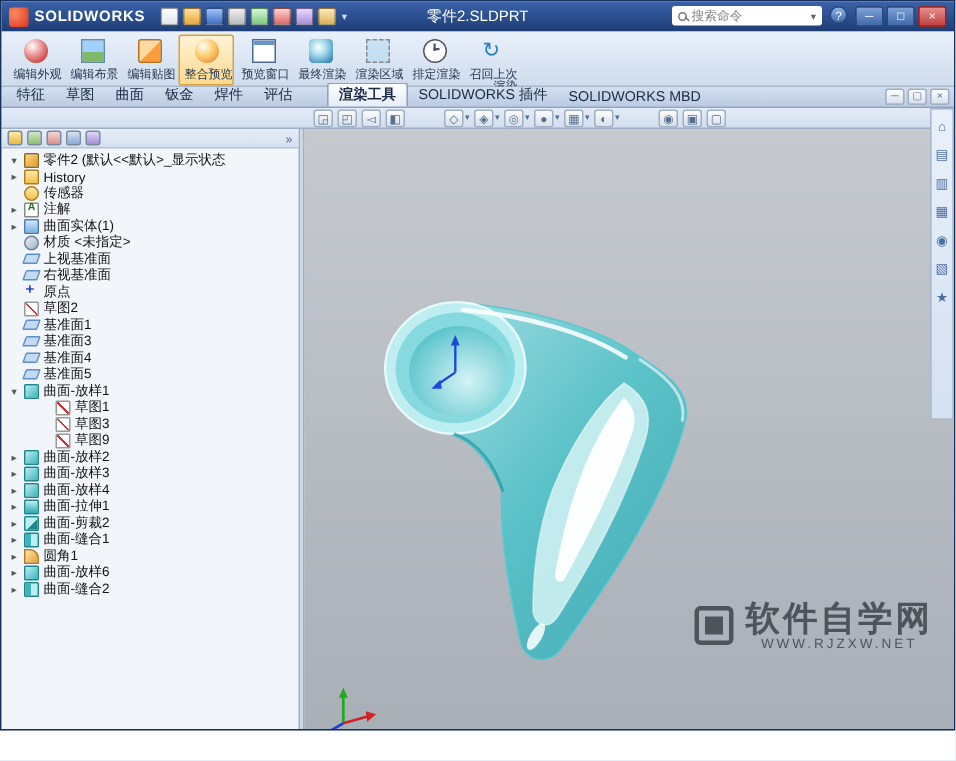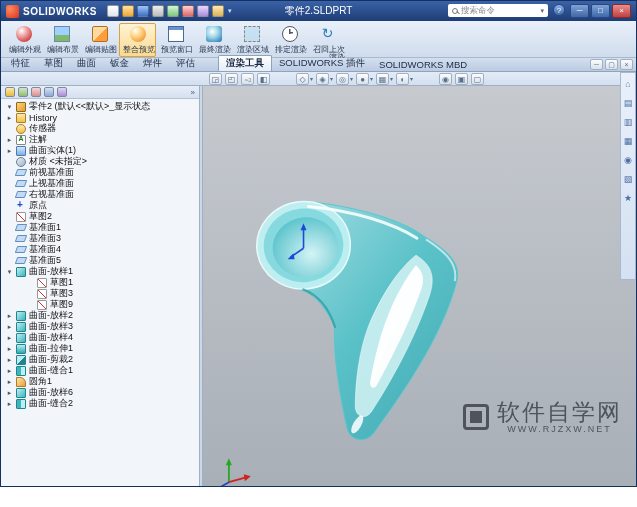--- a/index.html
+++ b/index.html
@@ -109,21 +109,21 @@
   .tlabel { font-size:9px; color:#111; overflow:hidden; text-overflow:clip; }
 
   
   .viewport { position:absolute; left:202px; top:0; right:0; bottom:0; background:linear-gradient(#c6cacf,#a9afb7); }
   .splitter { position:absolute; left:199px; top:0; bottom:0; width:3px; background:#cdd8e6; border-right:1px solid #9fb0c4; }
   .gfx { position:absolute; inset:0; }
   .watermark { position:absolute; right:14px; bottom:52px; display:flex; align-items:center; gap:8px; opacity:.85; }
   .wm-logo { width:26px; height:26px; border:3px solid #3f444a; border-radius:4px; position:relative; }
   .wm-logo::after { content:""; position:absolute; inset:4px; background:#3f444a; }
   .wm-text { text-align:center; }
-  .wm-title { font-size:23px; font-weight:normal; color:#3f444a; line-height:24px; letter-spacing:2px; }
+  .wm-title { font-size:23px; font-weight:bold; color:#3f444a; line-height:24px; letter-spacing:2px; }
   .wm-url { font-size:9px; color:#3f444a; letter-spacing:2px; }
 
   
   .taskpane { position:absolute; top:71px; right:0; width:16px; height:208px;
     background:linear-gradient(#e9f0fa,#d4e1f2); border:1px solid #a9b8cc; display:flex; flex-direction:column; align-items:center; gap:9px; padding-top:6px; }
   .tpicon { font-size:9px; color:#4e6fa3; line-height:10px; }
 </style>
 </head>
 <body>
 
@@ -326,25 +326,20 @@
             <span class="ticon" data-name="tree-item-icon" data-icon="surface-bodies"></span>
             <span class="tlabel" data-name="tree-item-label">曲面实体(1)</span>
           </div>
 
           <div class="trow" data-name="tree-item" data-level="0">
             <span class="tarrow" data-name="expand-arrow-icon"></span>
             <span class="ticon" data-name="tree-item-icon" data-icon="material"></span>
             <span class="tlabel" data-name="tree-item-label">材质 &lt;未指定&gt;</span>
           </div>
 
-          <div class="trow" data-name="tree-item" data-level="0">
-            <span class="tarrow" data-name="expand-arrow-icon"></span>
-            <span class="ticon" data-name="tree-item-icon" data-icon="plane"></span>
-            <span class="tlabel" data-name="tree-item-label">前视基准面</span>
-          </div>
 
           <div class="trow" data-name="tree-item" data-level="0">
             <span class="tarrow" data-name="expand-arrow-icon"></span>
             <span class="ticon" data-name="tree-item-icon" data-icon="plane"></span>
             <span class="tlabel" data-name="tree-item-label">上视基准面</span>
           </div>
 
           <div class="trow" data-name="tree-item" data-level="0">
             <span class="tarrow" data-name="expand-arrow-icon"></span>
             <span class="ticon" data-name="tree-item-icon" data-icon="plane"></span>

